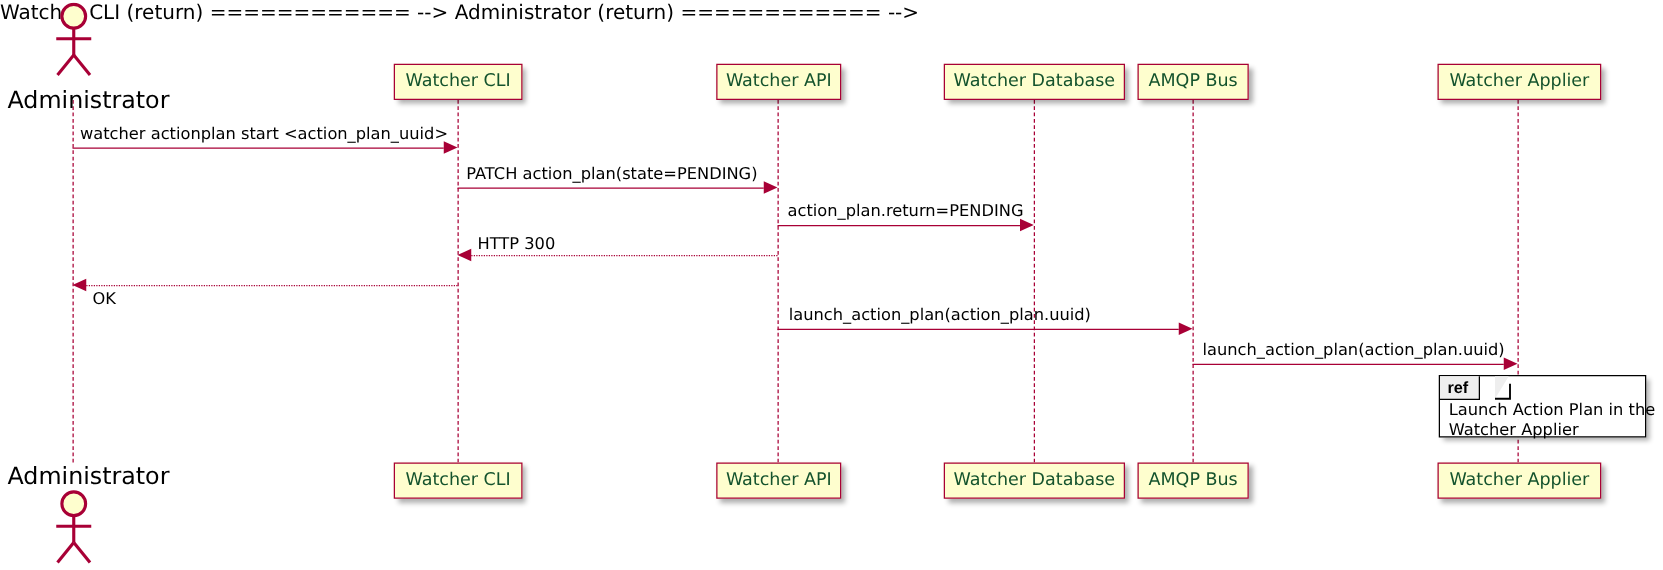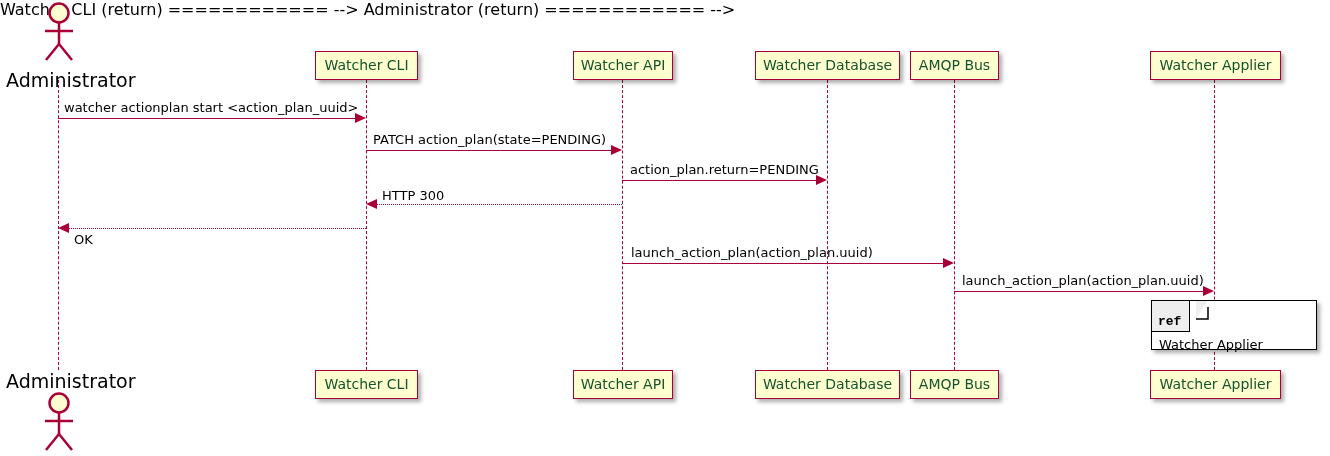--- a/index.html
+++ b/index.html
@@ -79,27 +79,27 @@
     border: 1.5px solid #000000;
     box-shadow: 3px 3px 4px rgba(0,0,0,0.32);
     box-sizing: border-box;
   }
   .ref-tag {
     position: absolute;
     left: 0;
     top: 0;
     height: 18px;
     line-height: 18px;
-    padding: 12px 8px 0 6px;
+    padding: 0 8px 0 6px;
     background: #EEEEEE;
     border-right: 1.5px solid #000000;
     border-bottom: 1.5px solid #000000;
     font-size: 13px;
     font-weight: bold;
-    font-family: Liberation Mono, monospace;
+    font-family: Liberation Sans, sans-serif;
     color: #000000;
   }
   .ref-corner {
     position: absolute;
     top: 0;
     width: 0; height: 0;
     border-top: 18px solid #EEEEEE;
     border-right: 11px solid transparent;
   }
   .ref-body {
@@ -189,20 +189,21 @@
   <div class="msg-line" style="left:954px; top:291px; width:249px;"></div>
   <div class="arrowhead right" style="left:1203px; top:286px;"></div>
 
   
   <div class="refbox" style="left:1151px; top:300px; width:166px; height:50px;">
     <div class="ref-tag">ref</div>
     <div class="ref-corner" style="left:44px;"></div>
     <svg style="position:absolute; left:43px; top:0;" width="16" height="22" viewBox="0 0 16 22">
       <path d="M1 18 L13 18 L13 6" fill="none" stroke="#000000" stroke-width="1.5"></path>
     </svg>
+    <div class="ref-body">Launch Action Plan in the</div>
     <div class="ref-body" style="top:36px;">Watcher Applier</div>
   </div>
 
   
   <div class="actor-label" style="left:6px; top:370px;">Administrator</div>
   <svg class="actor-fig" style="left:34px; top:392px;" width="50" height="62" viewBox="0 0 50 62">
     <g fill="none" stroke="#A80036" stroke-width="2.5">
       <circle cx="25" cy="11" r="9.5" fill="#FEFECE"></circle>
       <line x1="25" y1="21" x2="25" y2="42"></line>
       <line x1="11" y1="29" x2="39" y2="29"></line>

